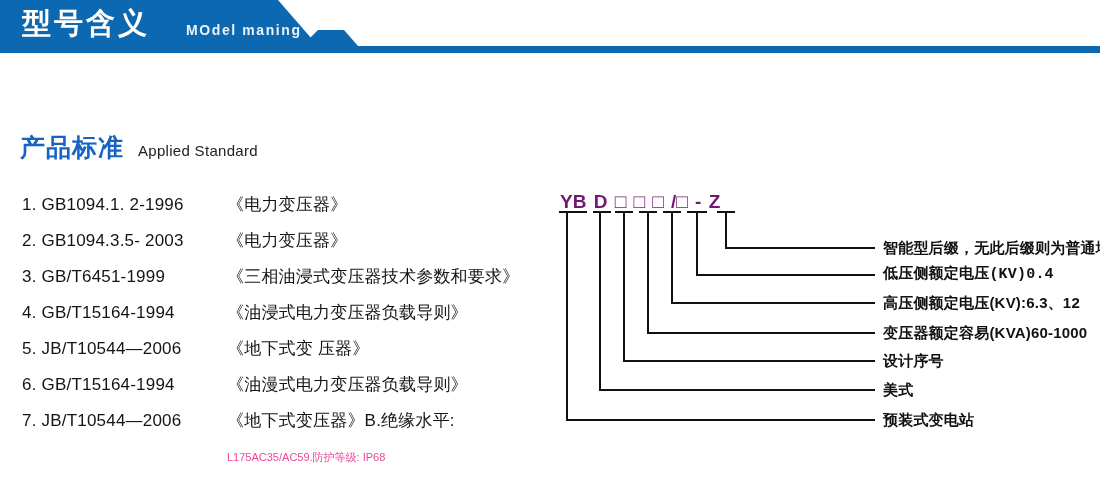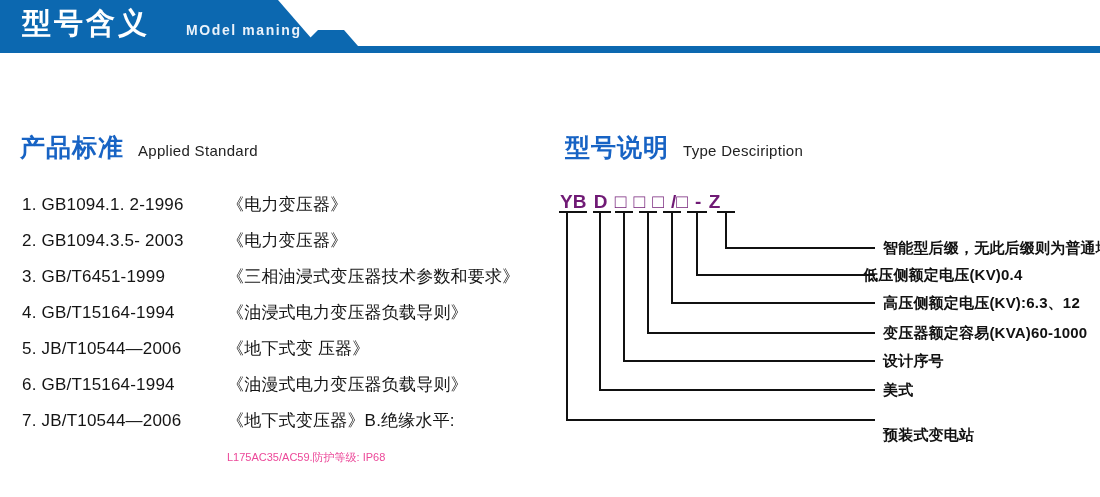--- a/index.html
+++ b/index.html
@@ -242,24 +242,20 @@
 
     <div class="std-cont">
       <span>L175AC35/AC59.防护等级: IP68</span>
     </div>
 
   </div>
 </div>
 
 <div class="col-right">
 
-  <div class="sec-head">
-    <span class="sec-head-cn">型号说明</span>
-    <span class="sec-head-en">Type Desciription</span>
-  </div>
 
   <div class="code-line">
     <span class="tok">YB</span>
     <span class="tok">D</span>
     <span class="tok">□</span>
     <span class="tok">□</span>
     <span class="tok">□</span>
     <span class="tok">/□</span>
     <span class="tok">-</span>
     <span class="tok">Z</span>
@@ -287,21 +283,21 @@
       <path d="M79 112 L79 261 L330 261"></path>
 
       <path d="M55 112 L55 290 L330 290"></path>
 
       <path d="M22 112 L22 320 L330 320"></path>
     </g>
   </svg>
 
   <div class="labels">
     <div class="lbl" style="left:338px; top:139px;">智能型后缀，无此后缀则为普通地埋变</div>
-    <div class="lbl" style="left:318px; top:166px;">低压侧额定电压(KV)0.4</div>
+    <div class="lbl" style="left:338px; top:166px;font-family:Liberation Mono, monospace;">低压侧额定电压(KV)0.4</div>
     <div class="lbl" style="left:338px; top:194px;text-align:center;">高压侧额定电压(KV):6.3、12</div>
     <div class="lbl" style="left:338px; top:224px;">变压器额定容易(KVA)60-1000</div>
     <div class="lbl" style="left:338px; top:252px;">设计序号</div>
     <div class="lbl" style="left:338px; top:281px;text-align:center;">美式</div>
-    <div class="lbl" style="left:338px; top:311px;margin-top:15px;">预装式变电站</div>
+    <div class="lbl" style="left:338px; top:311px;">预装式变电站</div>
   </div>
 
 </div>
 
 </body></html>

